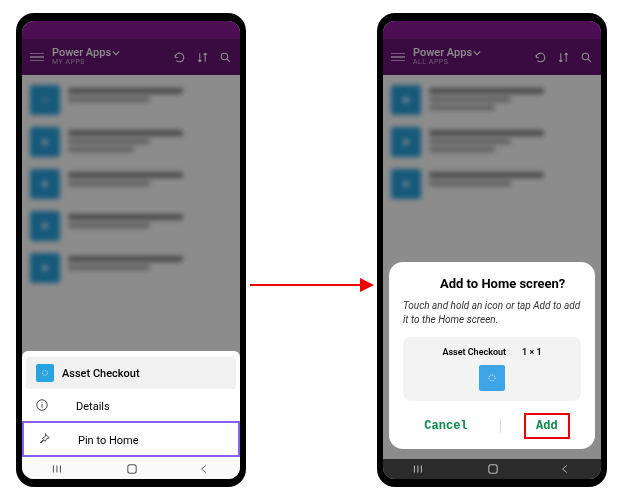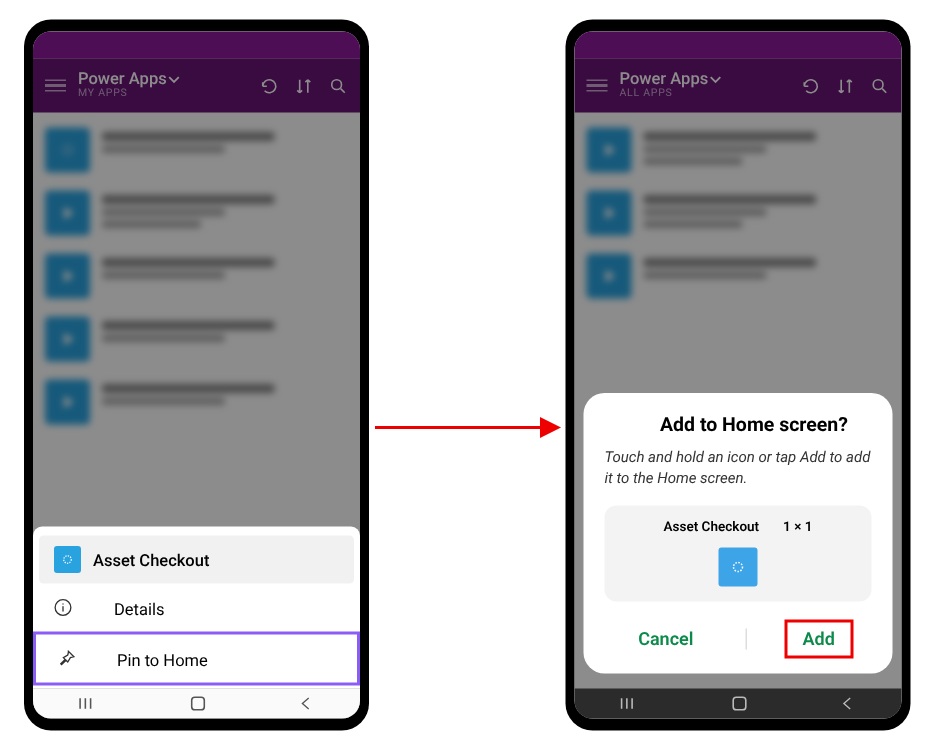--- a/index.html
+++ b/index.html
@@ -43,21 +43,21 @@
 
   
   .dialog { position: absolute; bottom: 30px; left: 6px; right: 6px; background: #fff; border-radius: 14px; padding: 14px 14px 10px; }
   .dialog-title { font-size: 13px; font-weight: 700; margin-bottom: 8px; margin-left: 37px; }
   .dialog-msg { font-size: 10px; color: #333; line-height: 1.4; margin-bottom: 10px; font-style: italic; }
   .dialog-preview { background: #f3f3f3; border-radius: 8px; padding: 10px; text-align: center; }
   .preview-row { display: flex; justify-content: center; gap: 16px; font-size: 9px; font-weight: 600; margin-bottom: 8px; }
   .preview-icon { width: 26px; height: 26px; background: #3ea4e8; margin: 0 auto; display: flex; align-items: center; justify-content: center; border-radius: 2px; }
   .preview-icon svg { width: 12px; height: 12px; fill: #fff; }
   .dialog-actions { display: flex; justify-content: space-around; margin-top: 12px; align-items: center; }
-  .dialog-btn { font-size: 12px; font-weight: 600; color: #0b8a4a; padding: 4px 10px; }
+  .dialog-btn { font-size: 12px; font-weight: 600; color: #0b8a4a; padding: 4px 10px; font-family: Liberation Mono, monospace; }
   .btn-highlight { border: 2px solid #e00; }
   .action-sep { width: 1px; height: 14px; background: #ddd; }
 
   
   .navbar { position: absolute; bottom: 0; left: 0; right: 0; height: 20px; display: flex; justify-content: space-around; align-items: center; }
   .navbar.light { background: #fafafa; }
   .navbar.dark { background: #2b2b2b; }
   .nav-icon { display: flex; align-items: center; justify-content: center; }
   .nav-icon svg { stroke-width: 1.5; fill: none; }
   .navbar.light svg { stroke: #555; }

